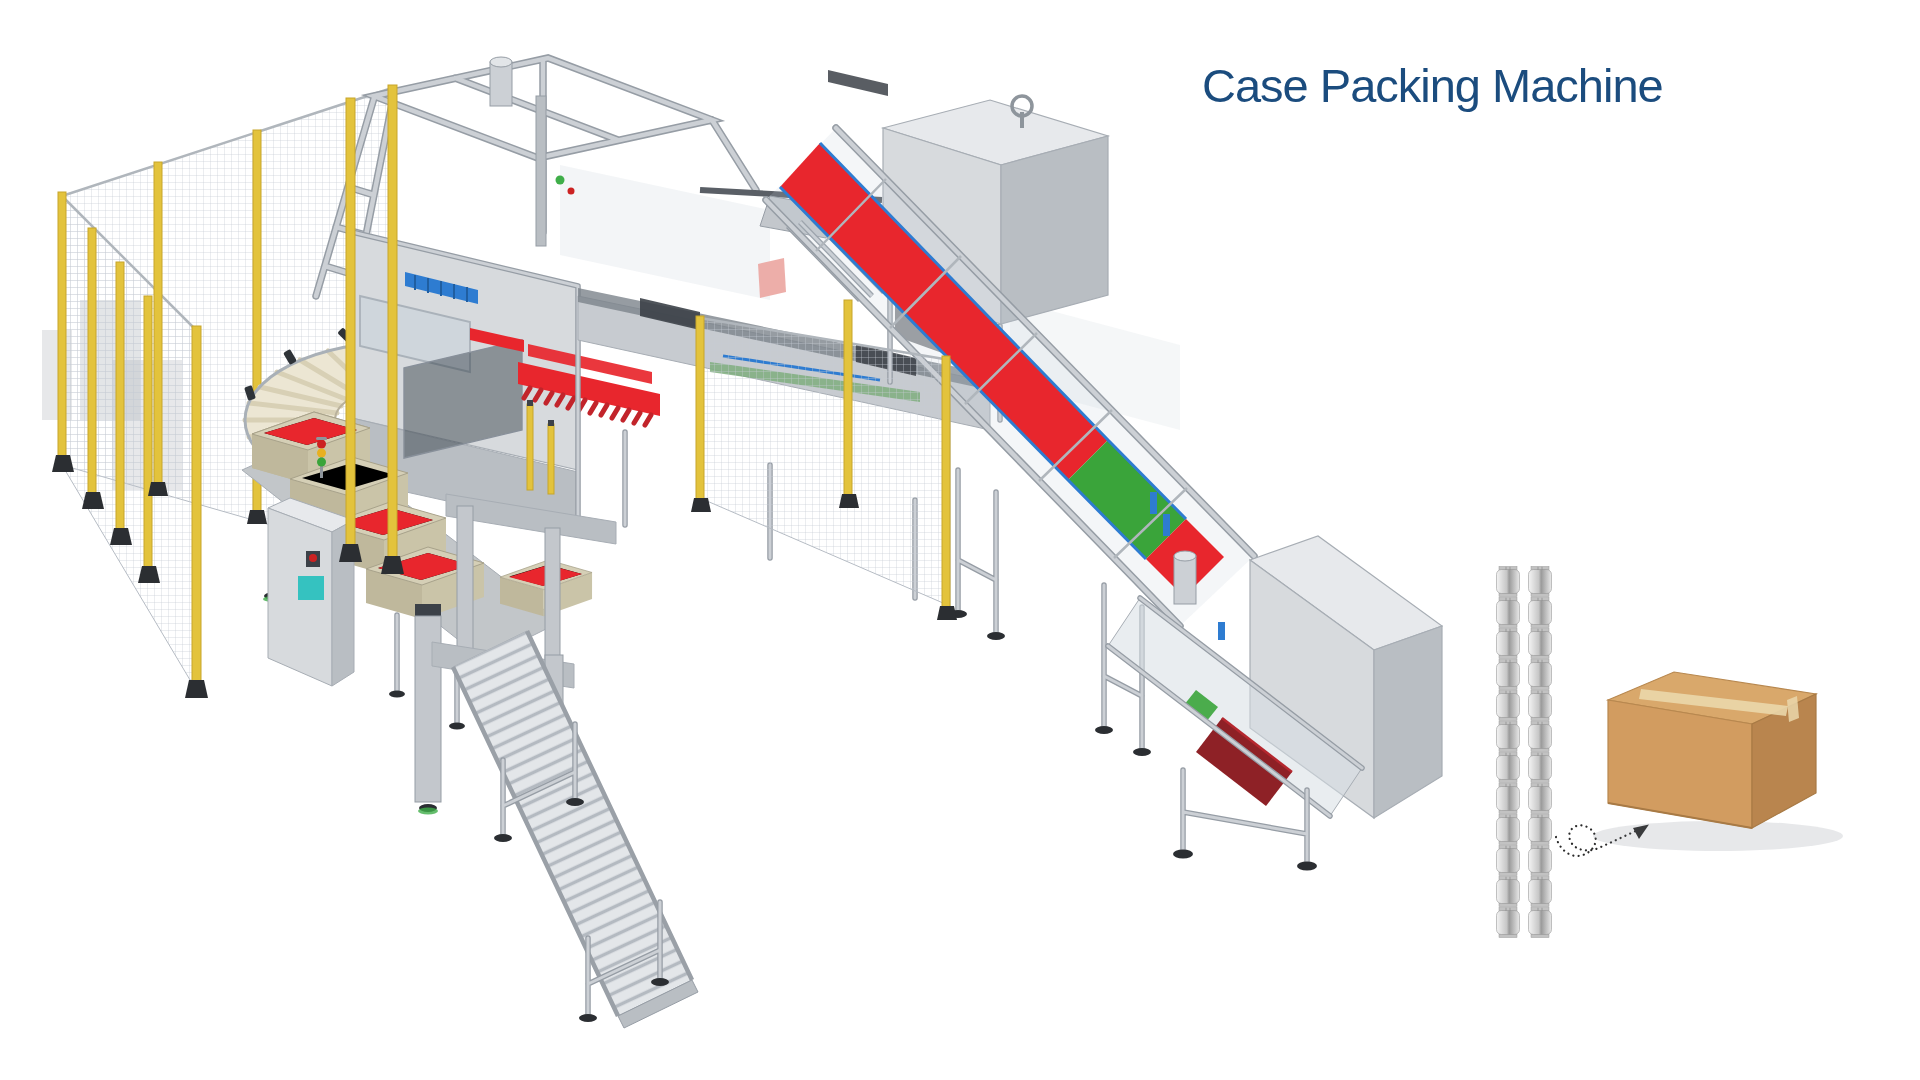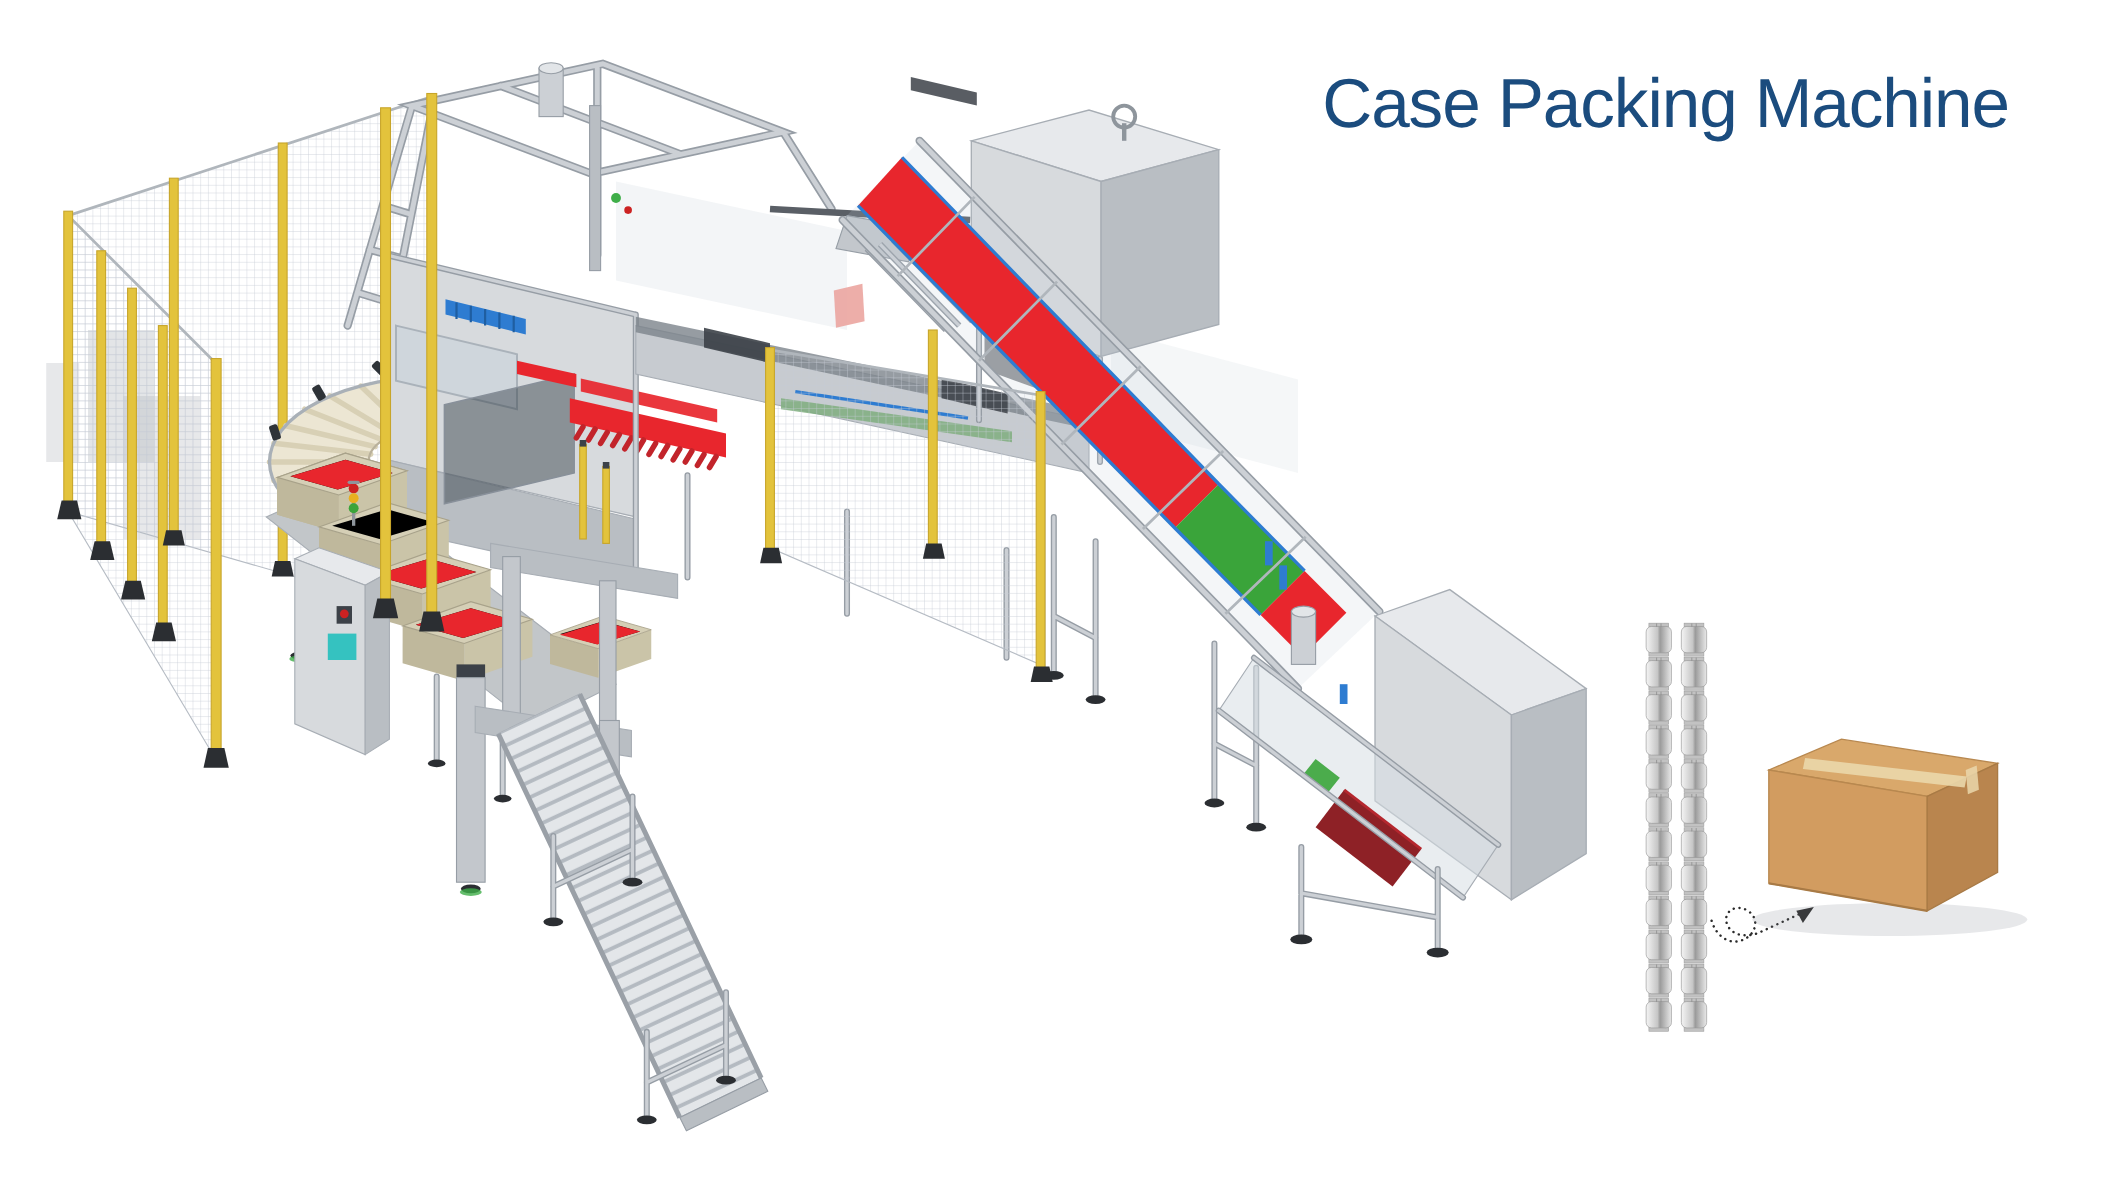--- a/index.html
+++ b/index.html
@@ -1,20 +1,20 @@
 <!DOCTYPE html>
 <html style="--title-blue: #1b4c7e; --belt-red: #e8262d; --belt-red-dark: #8e2126; --belt-green: #3aa43a; --safety-yellow: #e3c33c; --safety-yellow-dark: #c7a52a; --frame-silver: #ccd0d5; --frame-outline: #969da5; --panel-grey: #d7dadd; --panel-grey-dark: #b9bec3; --panel-grey-darker: #a3a9af; --roller-cream: #eae4d1; --bin-beige: #d5cfb6; --bin-beige-dark: #bfb89c; --accent-blue: #2e7cd1; --teal-label: #35c2c0; --signal-red: #cc2222; --signal-amber: #e8b020; --signal-green: #3aa43a; --box-top: #d9a86b; --box-front: #d29c60; --box-side: #b9854e; --box-tape: #ead7ab; --arrow-black: #2b2b2b; --glass: rgba(190,205,218,0.32); --shadow: rgba(120,130,140,0.18);"><head>
 <meta charset="utf-8">
 <style>
   html,body{margin:0;padding:0;background:#fff;width:1920px;height:1080px;overflow:hidden;
     font-family:"Liberation Sans", sans-serif;}
   .canvas{position:relative;width:1920px;height:1080px;background:#fff;}
   .scene{position:absolute;left:0;top:0;}
   .page-title{position:absolute;left:1202px;top:60px;width:700px;
-    font-size:63px;font-weight:400;letter-spacing:-1px;line-height:1.1;
+    font-size:47px;font-weight:400;letter-spacing:-1px;line-height:1.1;
     color:var(--title-blue,#1b4c7e);white-space:nowrap;}
   
   .f-panel{fill:var(--panel-grey,#d7dadd)} .f-panel-l{fill:#e7e9ec}
   .f-panel-d{fill:var(--panel-grey-dark,#b9bec3)}
   .f-red{fill:var(--belt-red,#e8262d)} .f-red-d{fill:var(--belt-red-dark,#a0232a)}
   .f-green{fill:var(--belt-green,#3aa43a)} .f-blue{fill:var(--accent-blue,#2e7cd1)}
   .f-yellow{fill:var(--safety-yellow,#e3c33c)} .f-cream{fill:var(--roller-cream,#eae4d1)}
   .f-beige{fill:var(--bin-beige,#d5cfb6)} .f-beige-d{fill:var(--bin-beige-dark,#bfb89c)}
   .f-glass{fill:var(--glass,rgba(190,205,218,0.32))}
   .f-dark{fill:#3c4148}

